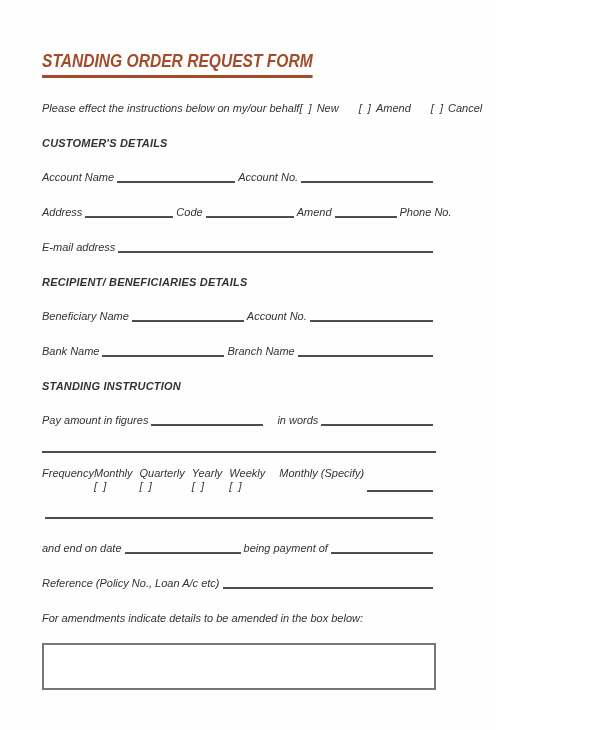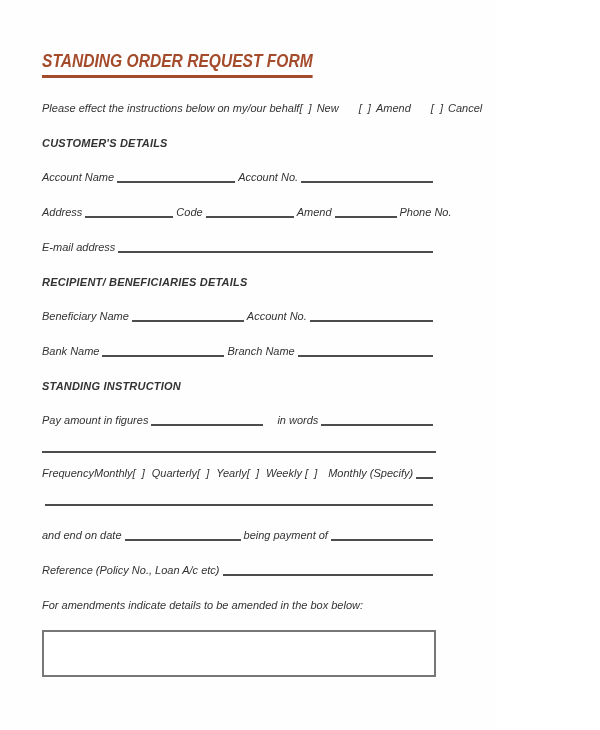--- a/index.html
+++ b/index.html
@@ -58,21 +58,21 @@
   }
   .blank.grow { flex: 1 1 auto; }
   .cb { white-space: pre; }
   .intro-options {
     margin-left: auto;
     display: flex;
     gap: 20px;
     align-items: flex-end;
   }
   .opt { display: flex; gap: 5px; }
-  .freq-opt { display: flex; margin-right: 7px; }
+  .freq-opt { display: flex; margin-right: 7px; flex-direction: column; }
   .flabel { white-space: pre; }
   .cont-line { margin-bottom: 13px; }
   .amend-label-row { margin-bottom: 18px; }
   .amend-box {
     box-sizing: border-box;
     width: 100%;
     height: 47px;
     border: 2px solid #777777;
     background: #ffffff;
   }

